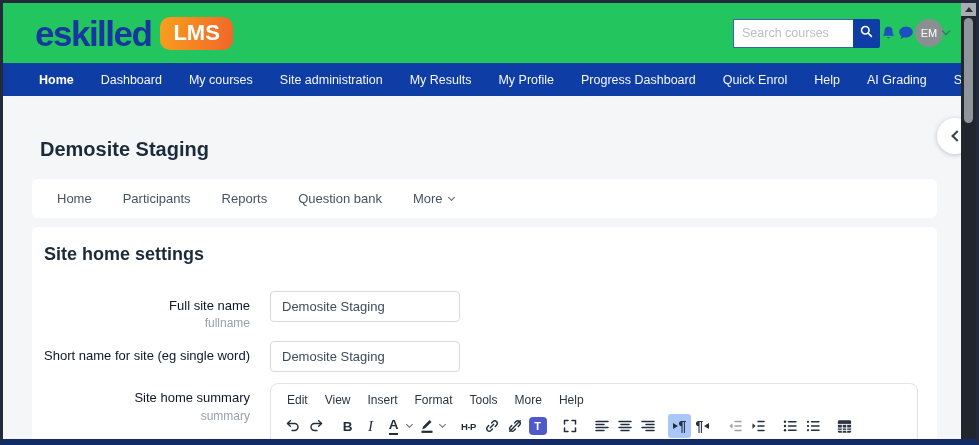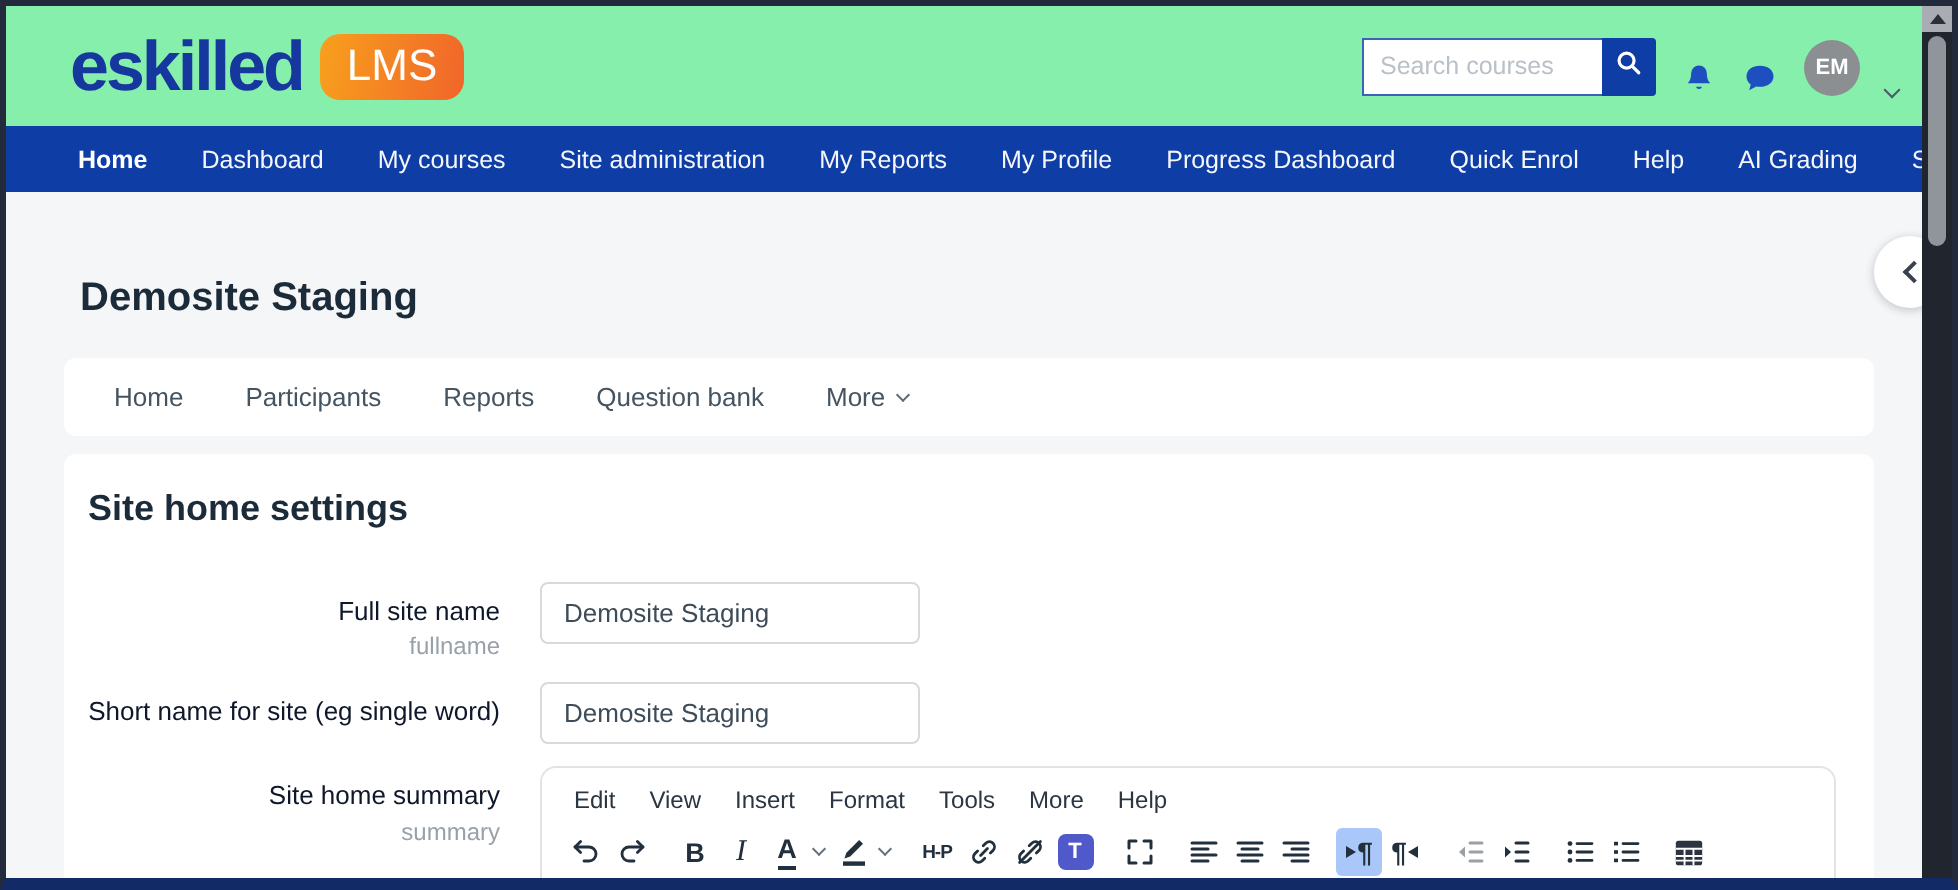--- a/index.html
+++ b/index.html
@@ -1,31 +1,31 @@
 <!DOCTYPE html>
 <html><head>
 <meta charset="utf-8">
 <style>
   * { margin:0; padding:0; box-sizing:border-box; }
   html,body { width:979px; height:445px; font-family:"Liberation Sans",sans-serif; background:#fff; }
   .frame { position:relative; width:979px; height:445px; border:3px solid #232a3b; border-bottom:6px solid #122b66; background:#f5f6f8; overflow:hidden; }
   .viewport { position:absolute; left:0; top:0; right:15px; bottom:0; overflow:hidden; }
 
   
-  .header { height:60px; background:#86efac; display:flex; align-items:center; padding:0 12px 0 32px; }
+  .header { height:60px; background:#22c55e; display:flex; align-items:center; padding:0 12px 0 32px; }
   .logo { display:flex; align-items:center; cursor:pointer; }
   .logo-text { font-size:35px; font-weight:800; color:#16389e; letter-spacing:-1.5px; line-height:1; }
-  .lms-badge { margin-left:9px; font-size:22px; font-weight:400; color:#fff; background:linear-gradient(100deg,#f8a01d,#f1652a); padding:5px 13px 6px; border-radius:10px; line-height:1; }
-  .header-right { margin-left:auto; display:flex; align-items:flex-end; gap:13px; }
+  .lms-badge { margin-left:9px; font-size:22px; font-weight:700; color:#fff; background:linear-gradient(100deg,#f8a01d,#f1652a); padding:5px 13px 6px; border-radius:10px; line-height:1; }
+  .header-right { margin-left:auto; display:flex; align-items:center; }
   .search-wrap { display:flex; align-items:stretch; height:29px; }
   .search-input { width:120px; border:1px solid #3a63b8; border-right:none; padding:0 8px; font-size:12.5px; color:#3e4c59; outline:none; }
   .search-input::placeholder { color:#b9c0c7; }
   .search-btn { width:27px; background:#0d3da5; border:none; display:flex; align-items:center; justify-content:center; cursor:pointer; border-radius:0 2px 2px 0; }
   .hicon { display:flex; align-items:center; justify-content:center; cursor:pointer; }
-  .avatar { width:28px; height:28px; border-radius:50%; background:#8c8f92; color:#fff; font-size:11px; font-weight:700; display:flex; align-items:center; justify-content:center; cursor:pointer; }
+  .avatar { width:28px; height:28px; border-radius:50%; background:#8c8f92; color:#fff; font-size:11px; font-weight:400; display:flex; align-items:center; justify-content:center; cursor:pointer; }
   .caret { width:6px; height:6px; border-right:1.6px solid #4a5a6a; border-bottom:1.6px solid #4a5a6a; transform:rotate(45deg); margin-top:-4px; cursor:pointer; }
 
   
   .navbar { height:33px; background:#0d3da5; display:flex; align-items:center; padding:0 18px 0 36px; gap:27px; }
   .nav-item { color:#fff; font-size:12.5px; text-decoration:none; cursor:pointer; white-space:nowrap; opacity:.96; }
   .nav-item.active { font-weight:700; opacity:1; }
 
   
   .page-title { margin:42px 0 18px 37px; font-size:20px; font-weight:700; color:#1c2b39; }
   .card { background:#fff; border-radius:6px; margin-left:29px; width:905px; }
@@ -109,21 +109,21 @@
         <span class="avatar">EM</span>
         <span class="caret"></span>
       </div>
     </header>
 
     <nav class="navbar">
       <a class="nav-item active">Home</a>
       <a class="nav-item">Dashboard</a>
       <a class="nav-item">My courses</a>
       <a class="nav-item">Site administration</a>
-      <a class="nav-item">My Reports</a>
+      <a class="nav-item">My Results</a>
       <a class="nav-item">My Profile</a>
       <a class="nav-item">Progress Dashboard</a>
       <a class="nav-item">Quick Enrol</a>
       <a class="nav-item">Help</a>
       <a class="nav-item">AI Grading</a>
       <a class="nav-item">Support</a>
 
     </nav>
 
     <main>

